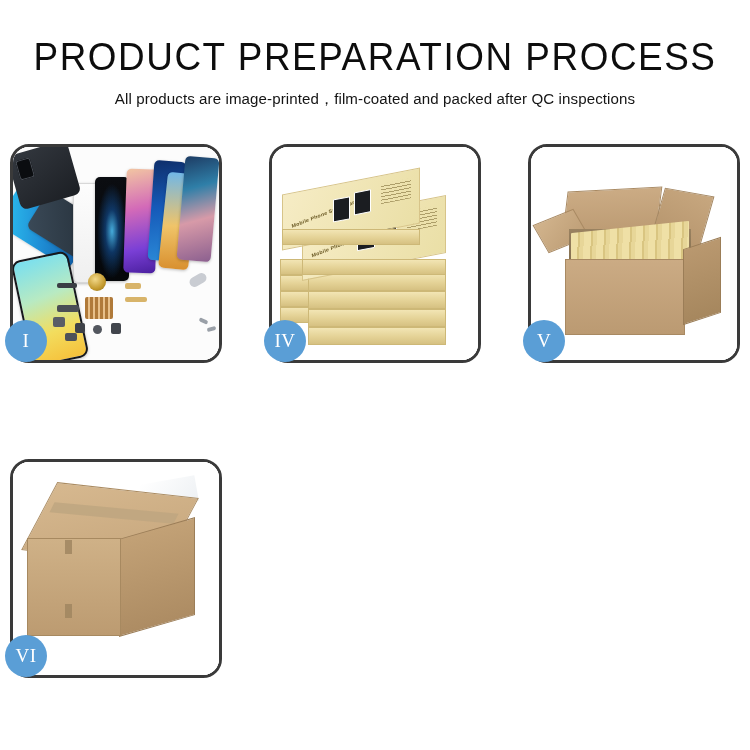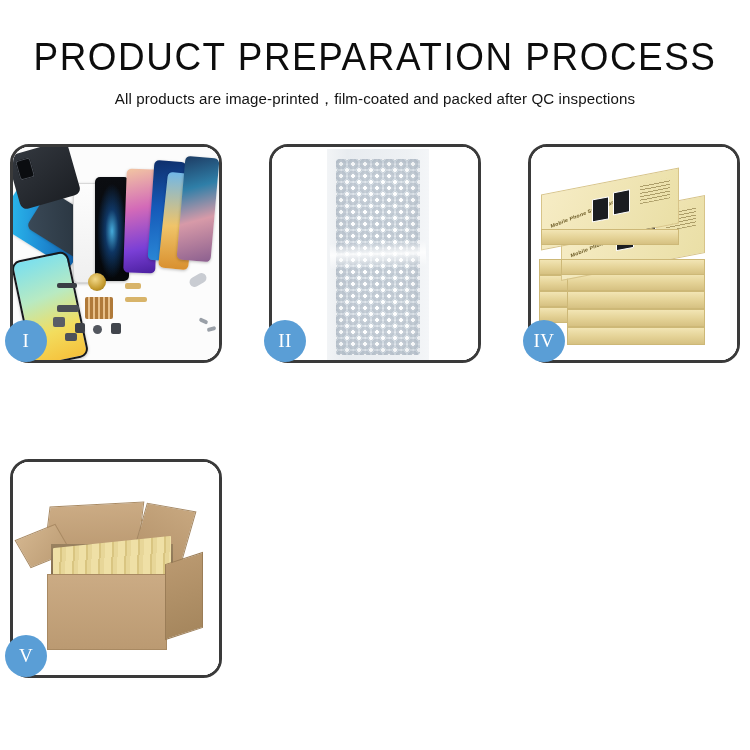--- a/index.html
+++ b/index.html
@@ -419,30 +419,20 @@
         <div class="part part-sq3"></div>
         <div class="part part-sq4"></div>
         <div class="part part-cam"></div>
         <div class="part part-scr1"></div>
         <div class="part part-scr2"></div>
       </div>
     </div>
     <div class="step-badge">I</div>
   </div>
 
-  <div class="step-card">
-    <div class="card-clip">
-      <div class="scene-bubble">
-        <div class="bubble-sleeve"></div>
-        <div class="bubble-field"></div>
-        <div class="bubble-sheen"></div>
-      </div>
-    </div>
-    <div class="step-badge">II</div>
-  </div>
 
 
   <div class="step-card">
     <div class="card-clip">
       <div class="scene-stack">
 
         <div class="sb" style="left:8px;  top:112px; width:104px; height:14px;"></div>
         <div class="sb" style="left:8px;  top:128px; width:104px; height:14px;"></div>
         <div class="sb" style="left:8px;  top:144px; width:104px; height:14px;"></div>
         <div class="sb" style="left:8px;  top:160px; width:104px; height:14px;"></div>
@@ -480,14 +470,28 @@
         <div class="oc-flap-left"></div>
         <div class="oc-inner"></div>
         <div class="oc-content"></div>
         <div class="oc-front"></div>
         <div class="oc-side"></div>
       </div>
     </div>
     <div class="step-badge">V</div>
   </div>
 
+  <div class="step-card">
+    <div class="card-clip">
+      <div class="scene-sealed">
+        <div class="sc-wrap"></div>
+        <div class="sc-top"></div>
+        <div class="sc-tape-top"></div>
+        <div class="sc-side"></div>
+        <div class="sc-front"></div>
+        <div class="sc-seam"></div>
+        <div class="sc-seam2"></div>
+      </div>
+    </div>
+    <div class="step-badge">VI</div>
+  </div>
 
 </div>
 
 </body></html>

